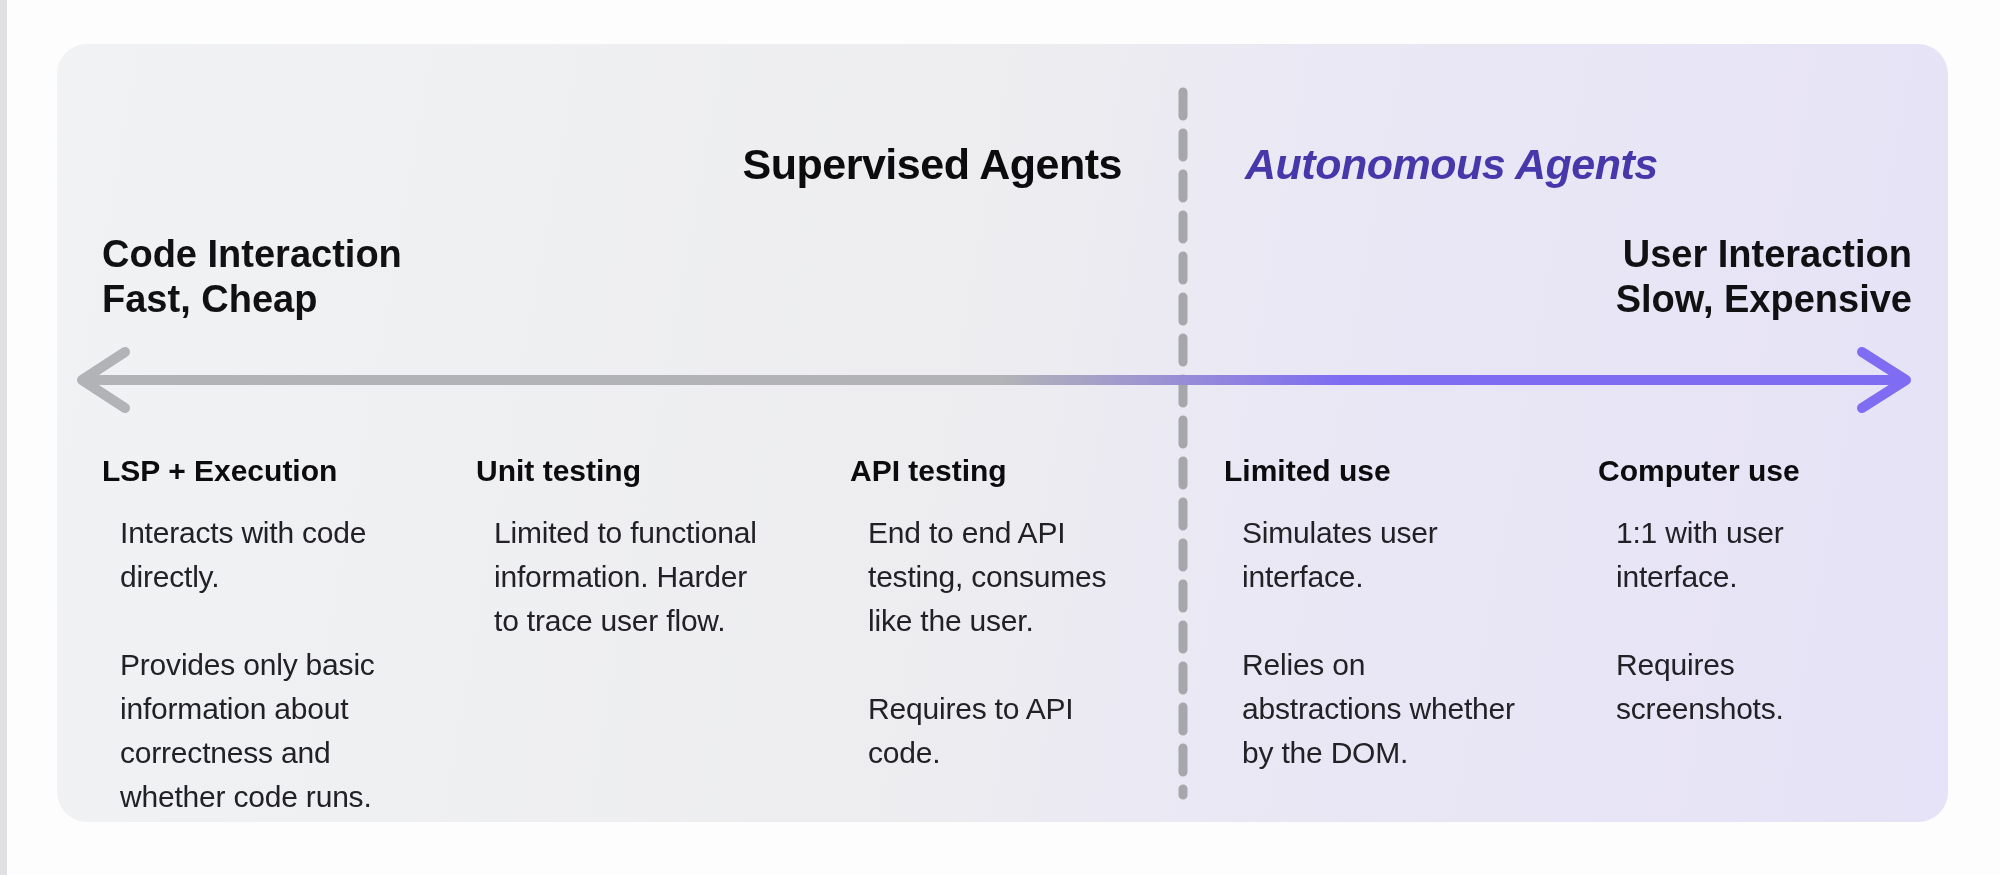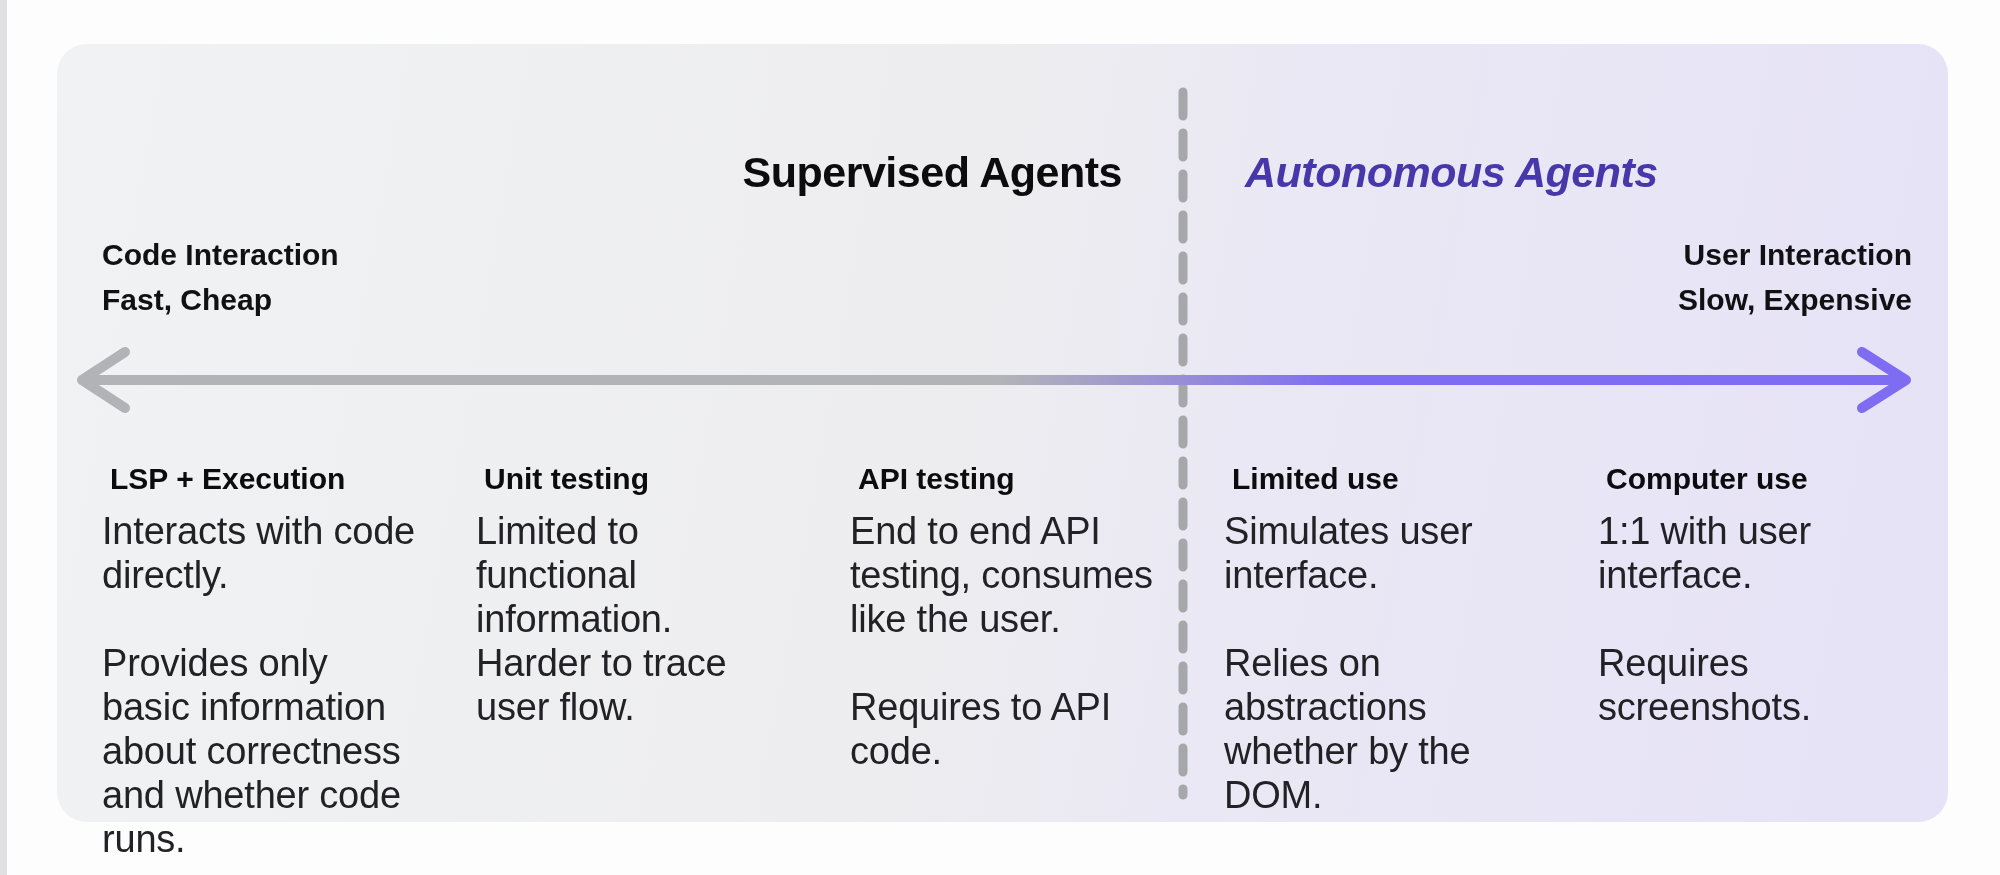--- a/index.html
+++ b/index.html
@@ -23,42 +23,42 @@
     width: 1891px; height: 778px;
     border-radius: 30px;
     background: linear-gradient(100deg,
       #f1f2f4 0%,
       #ededf0 48%,
       #eae8f4 62%,
       #e6e2f7 100%);
   }
   .section-title {
     position: absolute;
-    top: 102px;
+    top: 94px;
     font-size: 43px;
     font-weight: bold;
     letter-spacing: -0.5px;
     line-height: 52px;
     color: #0c0c0e;
     white-space: nowrap;
   }
   .section-title.supervised {
     left: 0;
     width: 1065px;
     text-align: right;
   }
   .section-title.autonomous {
     left: 1188px;
     color: #4638aa;
     font-style: italic;
   }
   .axis-label {
     position: absolute;
     top: 188px;
-    font-size: 30px;
+    font-size: 38px;
     font-weight: bold;
     line-height: 45px;
     color: #111114;
     white-space: pre-line;
   }
   .axis-label.left { left: 45px; }
   .axis-label.right { right: 36px; text-align: right; }
   .divider-svg, .arrow-svg {
     position: absolute;
     left: 0;
@@ -69,29 +69,29 @@
   .columns {
     position: absolute;
     left: 45px;
     top: 405px;
     width: 1810px;
     display: grid;
     grid-template-columns: repeat(5, 1fr);
     column-gap: 60px;
   }
   .col h3 {
-    margin: 8px;
+    margin: 0;
     font-size: 30px;
     font-weight: bold;
     line-height: 44px;
     color: #0c0c0e;
   }
   .col p {
-    margin: 0;
-    font-size: 38px;
+    margin: 18px;
+    font-size: 30px;
     line-height: 44px;
     color: #212126;
     letter-spacing: -0.2px;
   }
   .col p + p { margin-top: 44px; }
 </style>
 </head>
 <body>
 
 <div class="page-edge"></div>

